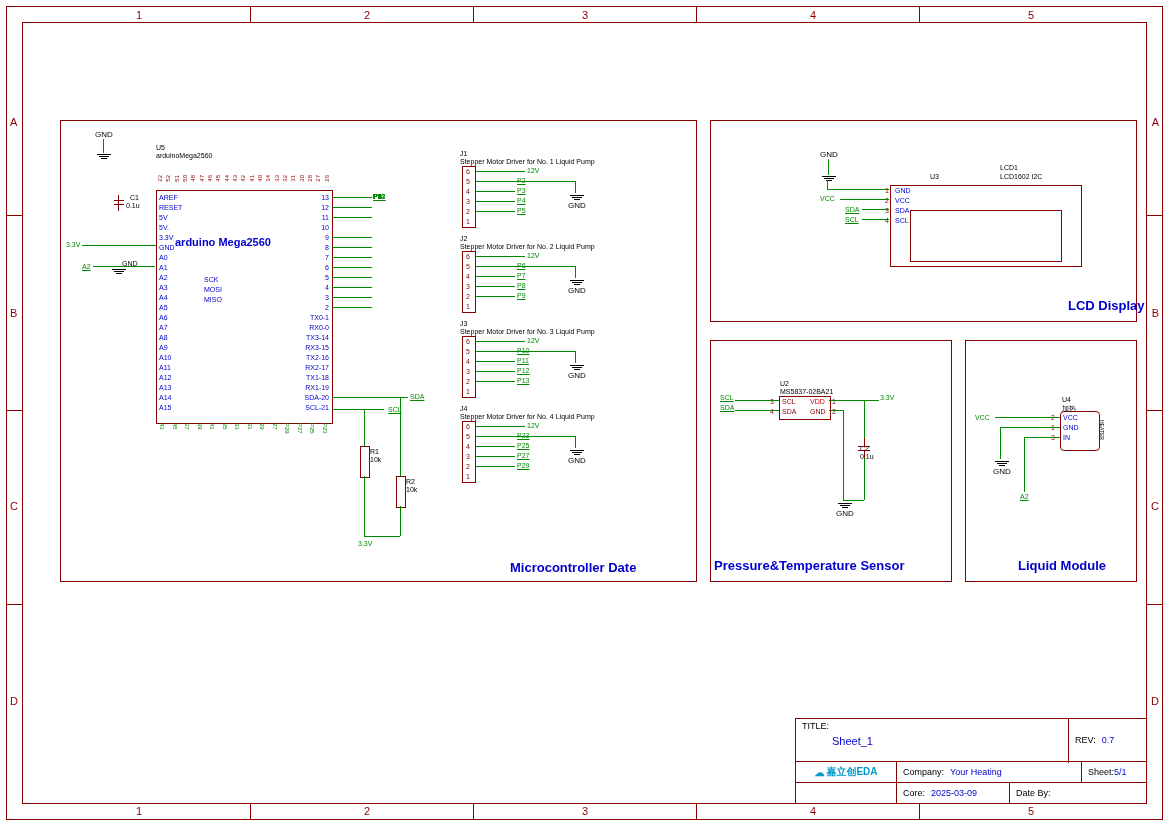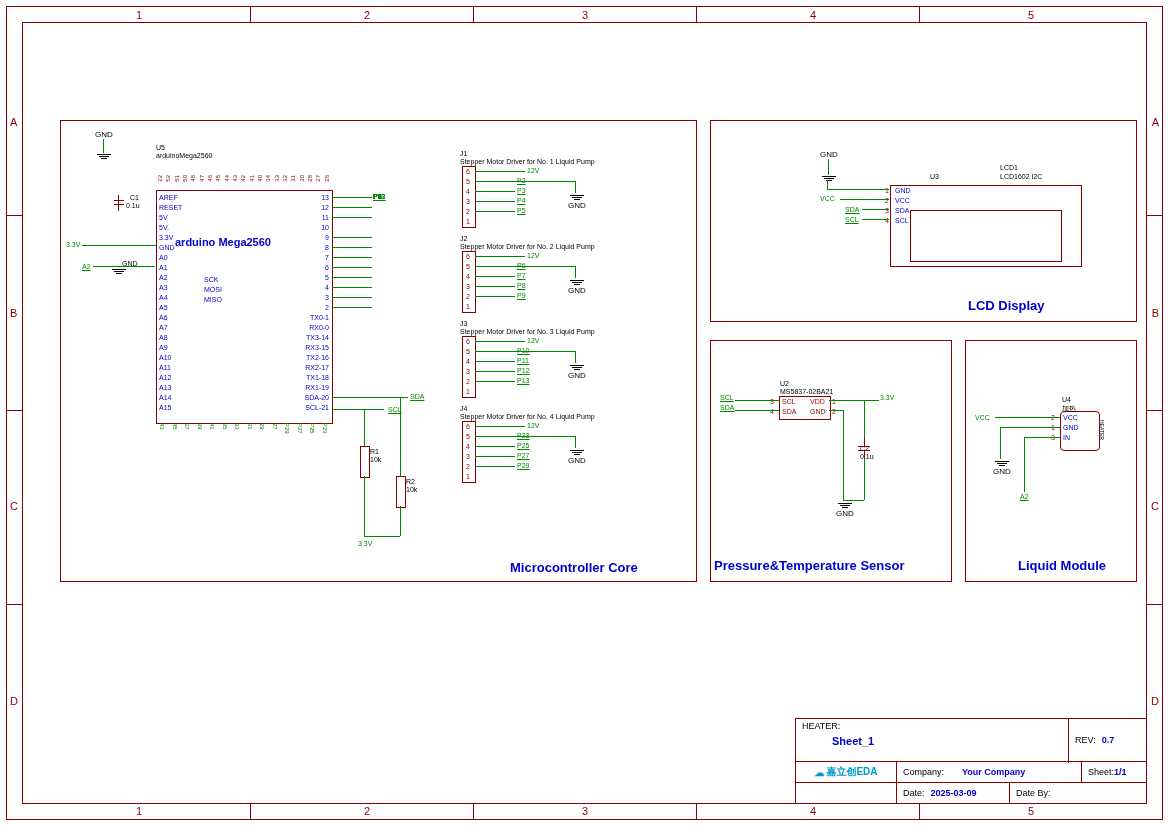--- a/index.html
+++ b/index.html
@@ -6,21 +6,21 @@
 .page{position:relative;width:1169px;height:826px}
 .outer{position:absolute;left:6px;top:6px;right:6px;bottom:6px;border:1px solid #880000}
 .inner{position:absolute;left:22px;top:22px;right:22px;bottom:22px;border:1px solid #880000}
 .grid-lbl{position:absolute;color:#880000;font-size:11px}
 .tick{position:absolute;background:#880000}
 .box{position:absolute;border:1px solid #880000}
 .title-block{position:absolute;right:22px;bottom:22px;width:350px;height:84px;border:1px solid #880000;font-size:9px}
 .tb-row{border-top:1px solid #880000;display:flex;height:20px;align-items:center}
 .tb-cell{border-right:1px solid #880000;padding:0 6px;height:100%;display:flex;align-items:center}
 .tb-label{color:#000}
-.tb-val{color:#0000cc;font-weight:bold}
+.tb-val{color:#0000cc;font-weight:normal}
 .blockname{position:absolute;color:#0000cc;font-size:13px;font-weight:bold}
 .comp-rect{position:absolute;border:1px solid #880000}
 .pinrow{position:absolute;color:#880000;font-size:7px;line-height:10px}
 .pinlabel{position:absolute;color:#0000cc;font-size:7px;line-height:10px}
 .netlabel{position:absolute;color:#008800;font-size:7px}
 .ref{position:absolute;color:#000;font-size:7px}
 .wire{position:absolute;background:#008800}
 .gnd{position:absolute;font-size:8px;color:#000}
 .gnd-sym{width:14px;height:1px;background:#000;margin:1px auto}
 .gnd-sym2{width:10px;height:1px;background:#000;margin:1px auto}
@@ -61,21 +61,21 @@
     <div class="tick" style="bottom:6px;left:696px;width:1px;height:16px"></div>
     <div class="tick" style="bottom:6px;left:919px;width:1px;height:16px"></div>
 <div class="tick" style="left:6px;top:215px;height:1px;width:16px"></div>
     <div class="tick" style="left:6px;top:410px;height:1px;width:16px"></div>
     <div class="tick" style="left:6px;top:604px;height:1px;width:16px"></div>
 <div class="tick" style="right:6px;top:215px;height:1px;width:16px"></div>
     <div class="tick" style="right:6px;top:410px;height:1px;width:16px"></div>
     <div class="tick" style="right:6px;top:604px;height:1px;width:16px"></div>
 
 <div class="box" style="left:60px;top:120px;width:635px;height:460px"></div>
-<div class="blockname" style="left:510px;top:560px">Microcontroller Core</div>
+<div class="blockname" style="left:510px;top:560px">Microcontroller Date</div>
 
 <div class="comp-rect" style="left:156px;top:190px;width:175px;height:232px"></div>
 <div class="ref" style="left:156px;top:144px">U5</div>
 <div class="ref" style="left:156px;top:152px">arduinoMega2560</div>
 <div class="pinlabel" style="left:175px;top:237px;font-size:11px;font-weight:bold">arduino Mega2560</div>
 <div class="pinrow" style="left:159px;top:193px;color:#0000cc" id="mcu-left">
       <div>AREF</div>
       <div>RESET</div>
       <div>5V</div>
       <div>5V.</div>
@@ -342,21 +342,21 @@
     <div class="wire" style="left:475px;top:436px;width:100px;height:1px"></div>
     <div class="wire" style="left:575px;top:436px;width:1px;height:12px"></div>
     <div class="gnd" style="left:568px;top:449px;text-align:center">
       <div class="gnd-sym"></div>
       <div class="gnd-sym2"></div>
       <div class="gnd-sym3"></div>
       <div>GND</div>
     </div>
 
 <div class="box" style="left:710px;top:120px;width:425px;height:200px"></div>
-<div class="blockname" style="left:968px;top:298px">LCD Display</div>
+<div class="blockname" style="left:1068px;top:298px">LCD Display</div>
 <div class="comp-rect" style="left:890px;top:185px;width:190px;height:80px"></div>
 <div class="comp-rect" style="left:910px;top:210px;width:150px;height:50px"></div>
 <div class="ref" style="left:1000px;top:164px">LCD1</div>
 <div class="ref" style="left:930px;top:173px">U3</div>
 <div class="ref" style="left:1000px;top:173px">LCD1602 I2C</div>
 <div class="pinlabel" style="left:895px;top:186px" id="lcd-pins">
       <div>GND</div>
       <div>VCC</div>
       <div>SDA</div>
       <div>SCL</div>
@@ -446,46 +446,46 @@
       <div class="gnd-sym3"></div>
   <div>GND</div>
 </div>
 <div class="wire" style="left:1024px;top:437px;width:36px;height:1px"></div>
 <div class="wire" style="left:1024px;top:437px;width:1px;height:55px"></div>
 <div class="netlabel" style="left:1020px;top:493px;text-decoration:underline">A2</div>
 
 <div class="title-block">
   <div style="display:flex;height:42px">
     <div class="tb-cell" style="width:260px;border-right:1px solid #880000;flex-direction:column;align-items:flex-start;justify-content:flex-start;padding-top:2px">
-      <span class="tb-label">HEATER:</span>
+      <span class="tb-label">TITLE:</span>
       <span class="tb-val" style="margin:4px 0 0 30px;font-size:11px">Sheet_1</span>
     </div>
     <div class="tb-cell" style="border-right:none;flex-direction:row;gap:6px">
       <span class="tb-label">REV:</span>
       <span class="tb-val">0.7</span>
     </div>
   </div>
   <div class="tb-row">
     <div class="tb-cell" style="width:88px;color:#0099cc;font-weight:bold;font-size:10px;justify-content:center">
       <span style="margin-right:2px">☁</span>
           <span>嘉立创EDA</span>
     </div>
-    <div class="tb-cell" style="width:172px;gap:18px">
+    <div class="tb-cell" style="width:172px;gap:6px">
       <span class="tb-label">Company:</span>
-      <span class="tb-val">Your Company</span>
+      <span class="tb-val">Your Heating</span>
     </div>
     <div class="tb-cell" style="border-right:none;">
       <span class="tb-label">Sheet:</span>
-      <span class="tb-val">1/1</span>
+      <span class="tb-val">5/1</span>
     </div>
   </div>
   <div class="tb-row">
     <div class="tb-cell" style="width:88px"></div>
     <div class="tb-cell" style="width:100px;gap:6px">
-      <span class="tb-label">Date:</span>
+      <span class="tb-label">Core:</span>
       <span class="tb-val">2025-03-09</span>
     </div>
     <div class="tb-cell" style="border-right:none;gap:6px">
       <span class="tb-label">Date By:</span>
       <span class="tb-val"></span>
     </div>
   </div>
 </div>
 
 </div>

